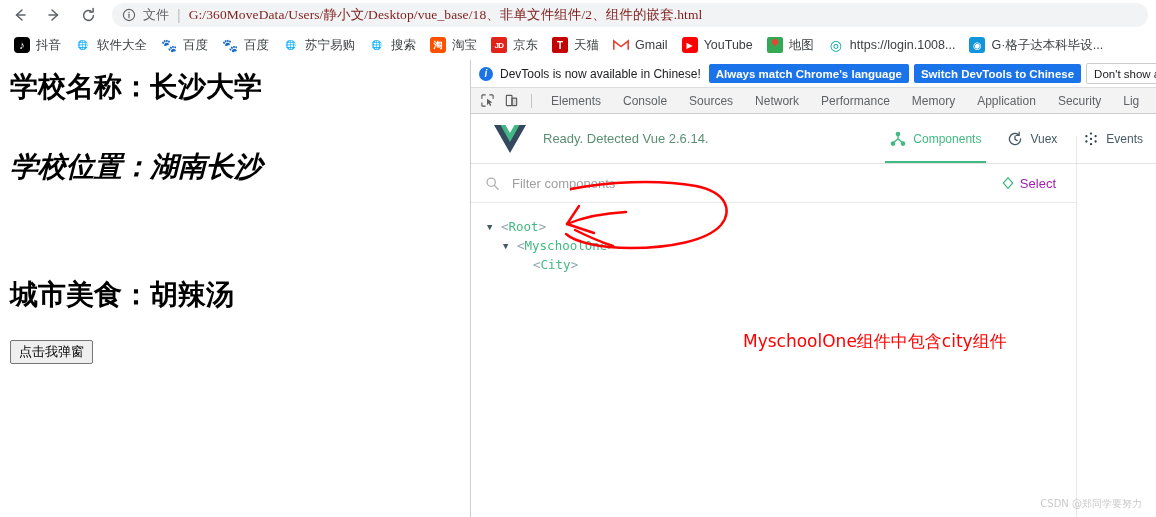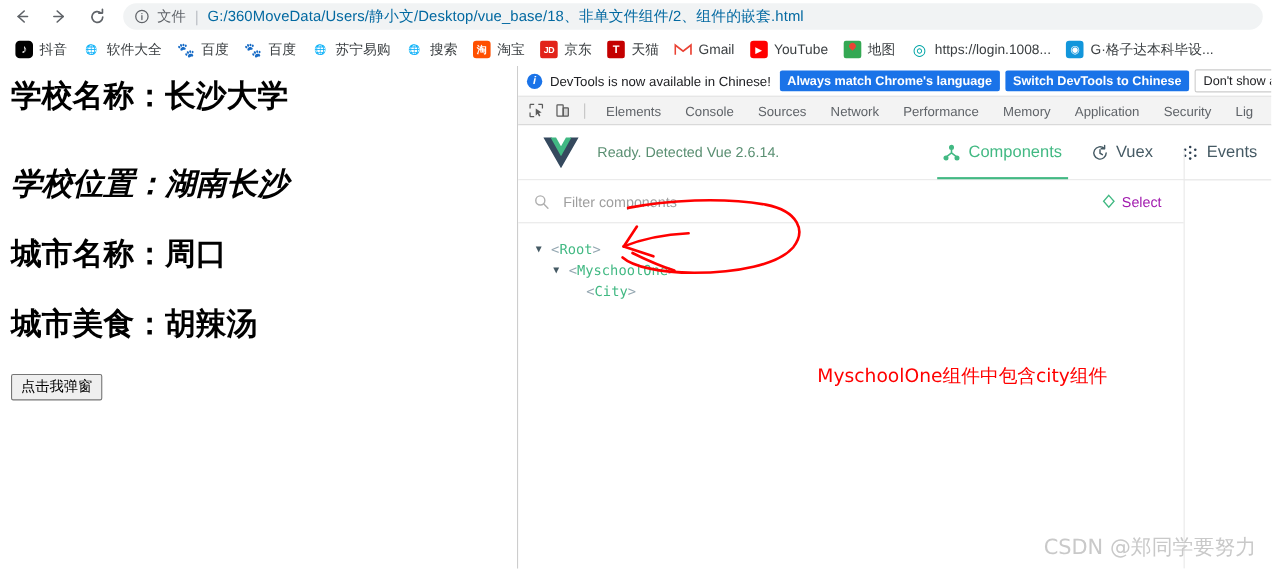--- a/index.html
+++ b/index.html
@@ -24,21 +24,21 @@
   .nav-btn svg { display:block; }
   .omnibox {
     margin-left:10px; height:24px; flex:1; margin-right:8px;
     background:#f1f3f4; border-radius:12px;
     display:flex; align-items:center; padding:0 10px;
     font-size:13.5px; color:#202124; overflow:hidden; white-space:nowrap;
   }
   .omnibox .info-icon { margin-right:7px; display:flex; align-items:center; color:#5f6368; }
   .omnibox .scheme { color:#5f6368; font-size:13px; }
   .omnibox .vbar { color:#bdc1c6; margin:0 8px; font-size:14px; }
-  .omnibox .url { color:#0369a1; font-size:13.5px; letter-spacing:0.1px; }
+  .omnibox .url { color:#7f1d1d; font-size:13.5px; letter-spacing:0.1px;font-family:Liberation Serif, serif; }
 
   
   .bookmarks {
     position:absolute; left:0; top:30px; width:1156px; height:30px;
     background:#ffffff; display:flex; align-items:center; padding-left:8px;
     box-sizing:border-box; overflow:hidden;
   }
   .bm {
     display:flex; align-items:center; height:22px;
     padding:0 6px; margin-right:2px; border-radius:4px;
@@ -125,21 +125,21 @@
   .vue-header {
     position:relative; height:50px; display:flex; align-items:center;
     background:#ffffff; border-bottom:1px solid #e3e3e3;
     box-sizing:border-box; overflow:hidden;text-align:center;
   }
   .vue-logo { width:34px; height:30px; margin-left:22px; flex:none; }
   .vue-ready { font-size:13px; color:#5a8f72; margin-left:16px; white-space:nowrap; }
   .vue-tabs { margin-left:auto; display:flex; align-items:flex-end; height:50px; }
   .vue-tab {
     display:flex; align-items:center; height:50px; padding:0 13px;
-    font-size:15px; color:#455a64; position:relative; flex:none; white-space:nowrap;
+    font-size:12px; color:#455a64; position:relative; flex:none; white-space:nowrap;
   }
   .vue-tab .vt-ico { margin-right:7px; display:flex; align-items:center; }
   .vue-tab.active { color:#42b983; }
   .vue-tab.active::after {
     content:""; position:absolute; left:8px; right:8px; bottom:0; height:3px; background:#42b983;
   }
 
   
   .vue-filter {
     position:relative; height:39px; display:flex; align-items:center;
@@ -170,21 +170,21 @@
   .annot { position:absolute; left:0; top:0; width:686px; height:457px; pointer-events:none; }
   .annot-text {
     position:absolute; left:272px; top:270px;
     font-family:"DejaVu Sans","Liberation Sans",sans-serif;
     font-size:17px; color:#ff0000; white-space:nowrap;
   }
 
   
   .watermark {
     position:absolute; right:14px; bottom:6px;
-    font-size:19px; color:#c9c9c9; white-space:nowrap;
+    font-size:10px; color:#c9c9c9; white-space:nowrap;
     font-family:"DejaVu Sans","Liberation Sans",sans-serif;
   }
 </style>
 </head>
 <body>
 
 <div id="app">
 
   <div class="toolbar">
     <div class="nav-btn">
@@ -305,21 +305,20 @@
       <span class="ico">
           <span class="fav fav-gz">◉</span>
         </span>
       <span class="lbl">G·格子达本科毕设...</span>
     </div>
   </div>
 
   <div class="page">
     <div class="page-line pl1">学校名称：长沙大学</div>
     <div class="page-line pl2">学校位置：湖南长沙</div>
-    <div class="page-line pl3">城市名称：周口</div>
     <div class="page-line pl4">城市美食：胡辣汤</div>
     <button class="page-btn">点击我弹窗</button>
   </div>
 
   <div class="devtools">
 
     <div class="dt-banner">
       <span class="i-circle">i</span>
       <span class="msg">DevTools is now available in Chinese!</span>
       <span class="dt-chip primary">Always match Chrome's language</span>

